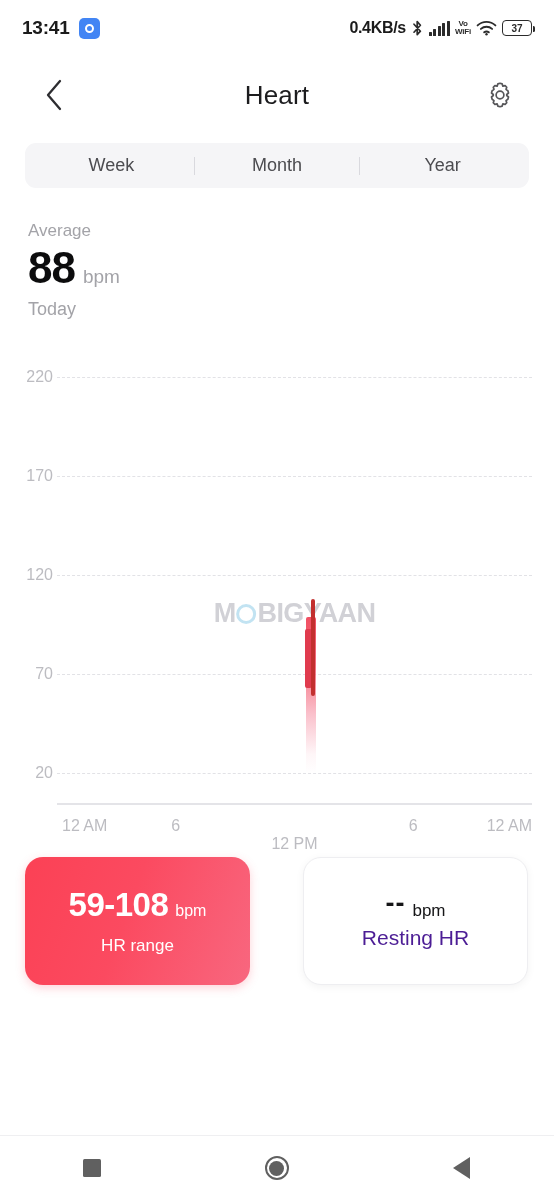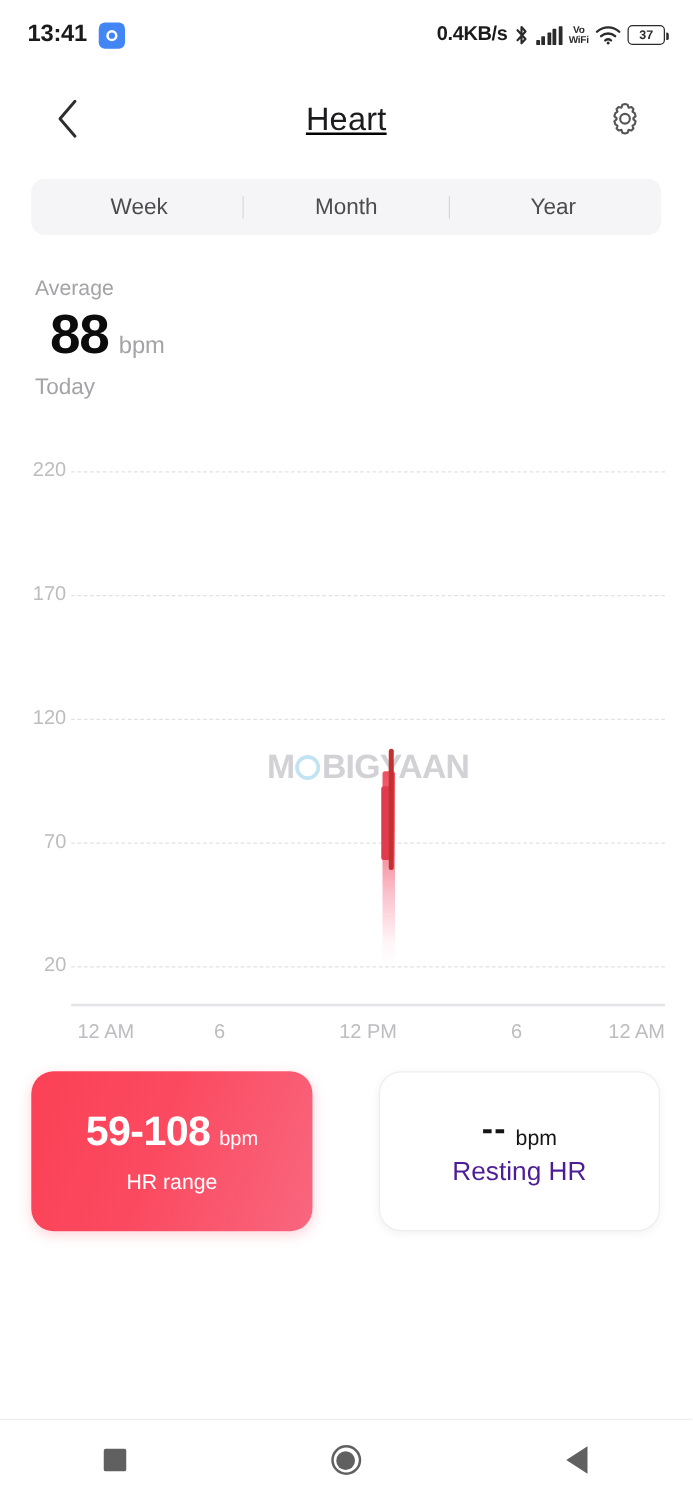--- a/index.html
+++ b/index.html
@@ -120,21 +120,20 @@
 
   
   .app-bar {
     position: absolute;
     top: 60px; left: 0;
     width: 554px;
     height: 70px;
     display: flex;
     align-items: center;
     padding: 0 32px;
-    text-decoration: underline;
   }
   .back-btn {
     width: 44px; height: 44px;
     display: flex; align-items: center; justify-content: center;
     cursor: pointer;
   }
   .page-title {
     flex: 1;
     text-align: center;
     font-size: 26px;
@@ -198,21 +197,20 @@
     align-items: baseline;
     gap: 8px;
     margin-top: 4px;
   }
   .summary-value {
     font-size: 44px;
     font-weight: bold;
     color: #0c0c0d;
     letter-spacing: -1px;
     line-height: 1;
-    margin-left: 12px;
   }
   .summary-unit {
     font-size: 19px;
     color: #a3a3a8;
   }
   .summary-sub {
     margin-top: 9px;
     font-size: 18px;
     color: #a3a3a8;
   }
@@ -506,21 +504,21 @@
         <div class="ytick" style="top: 319px; left: -52px;">70</div>
         <div class="gridline" style="top: 418px;"></div>
         <div class="ytick" style="top: 418px; left: -52px;">20</div>
         <div class="spike-fade" style="left: 249.333px; top: 261.76px; height: 156.24px;"></div>
         <div class="spike-nub" style="left: 248.333px; top: 273.76px; height: 59.02px;"></div>
         <div class="spike-core" style="left: 254.333px; top: 243.76px; height: 97.02px;"></div>
       </div>
     <div class="axis-line" id="axisline" style="top: 448px;"></div>
   <div class="xtick" style="top: 462px; transform: none; left: 62px;">12 AM</div>
       <div class="xtick" style="top: 462px; left: 175.75px;">6</div>
-      <div class="xtick" style="top: 462px; left: 294.5px;">12 PM</div>
+      <div class="xtick" style="top: 480px; left: 294.5px;">12 PM</div>
       <div class="xtick" style="top: 462px; left: 413.25px;">6</div>
       <div class="xtick" style="top: 462px; transform: translateX(-100%); left: 532px;">12 AM</div>
     </div>
 
   <div class="cards">
     <div class="card card-hr-range">
       <div class="card-main">
         <span class="card-value">59-108</span>
         <span class="card-unit">bpm</span>
       </div>

